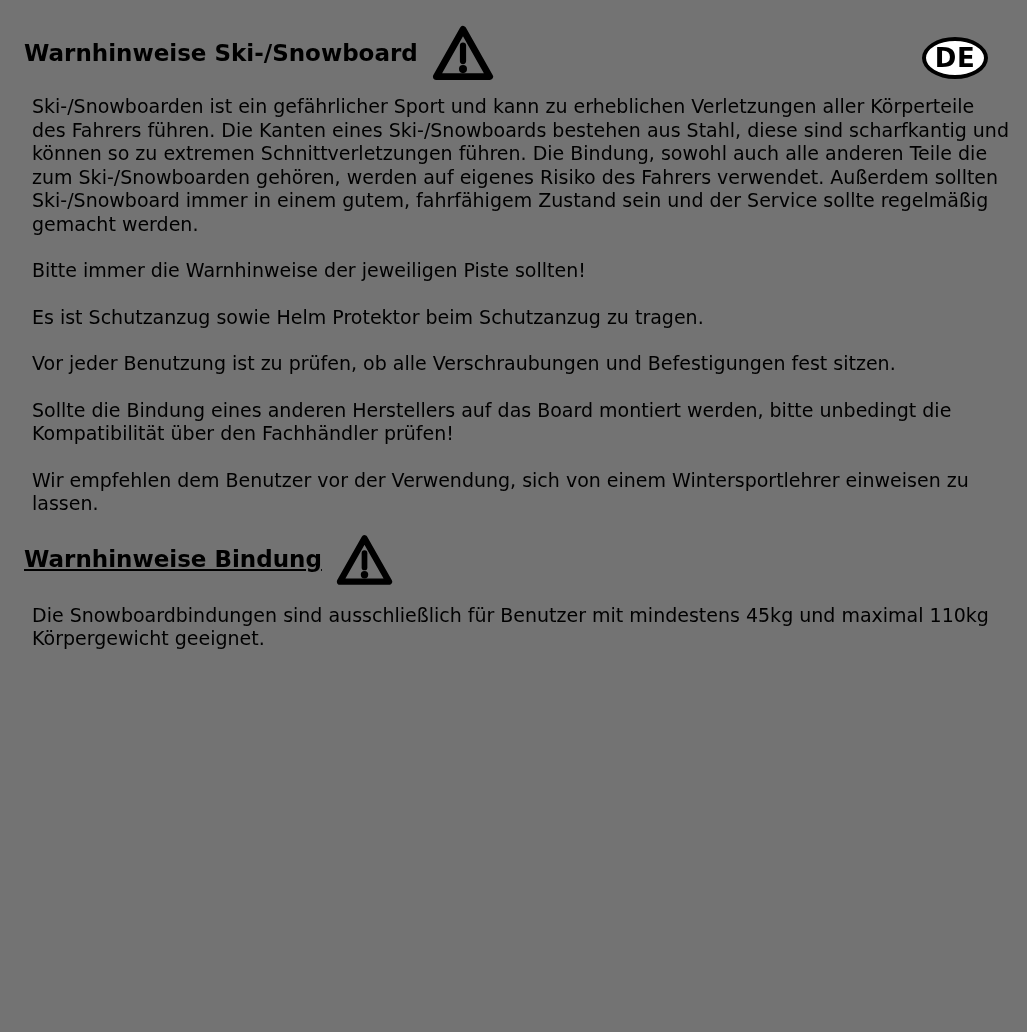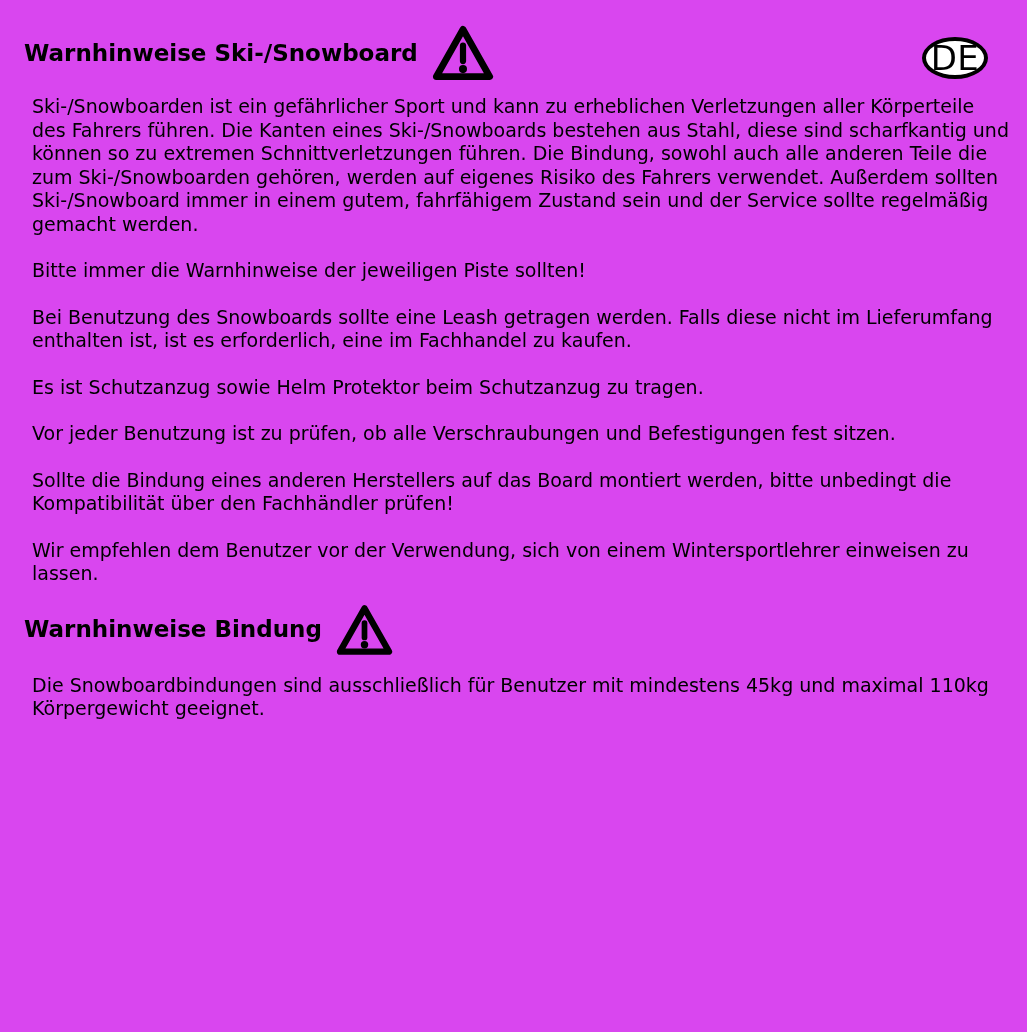--- a/index.html
+++ b/index.html
@@ -13,32 +13,33 @@
     overflow: hidden;
     color: #000000;
     font-family: "DejaVu Sans", sans-serif;
   }
   .page {
     position: relative;
     box-sizing: border-box;
     width: 1027px;
     height: 1032px;
     padding: 23px 24px 0 24px;
-    background: #d946ef;
+    background: #737373;
   }
   .header-row {
     display: flex;
     align-items: center;
     gap: 14px;
     height: 60px;
     margin: 0 0 12px 0;
   }
   .header-row.second {
     margin: -8px 0 15px 0;
     height: 58px;
+    text-decoration: underline;
   }
   h1.section-title {
     margin: 0;
     font-family: "DejaVu Sans", sans-serif;
     font-weight: bold;
     font-size: 23px;
     line-height: 27px;
     white-space: pre;
     color: #000000;
   }
@@ -53,22 +54,22 @@
     top: 37px;
     right: 39px;
     box-sizing: border-box;
     width: 66px;
     height: 42px;
     border: 4px solid #000000;
     border-radius: 50%;
     display: flex;
     align-items: center;
     justify-content: center;
-    font-weight: normal;
-    font-size: 34px;
+    font-weight: bold;
+    font-size: 26px;
     letter-spacing: 0.5px;
     background: #ffffff;
     color: #000000;
   }
   p.para {
     margin: 0 0 23px 8px;
     font-size: 19px;
     line-height: 23.5px;
     white-space: pre;
     color: #000000;
@@ -90,22 +91,20 @@
 
   <div class="lang-badge">DE</div>
 
   <p class="para">Ski-/Snowboarden ist ein gefährlicher Sport und kann zu erheblichen Verletzungen aller Körperteile
 des Fahrers führen. Die Kanten eines Ski-/Snowboards bestehen aus Stahl, diese sind scharfkantig und
 können so zu extremen Schnittverletzungen führen. Die Bindung, sowohl auch alle anderen Teile die
 zum Ski-/Snowboarden gehören, werden auf eigenes Risiko des Fahrers verwendet. Außerdem sollten
 Ski-/Snowboard immer in einem gutem, fahrfähigem Zustand sein und der Service sollte regelmäßig
 gemacht werden.</p>
   <p class="para">Bitte immer die Warnhinweise der jeweiligen Piste sollten!</p>
-  <p class="para">Bei Benutzung des Snowboards sollte eine Leash getragen werden. Falls diese nicht im Lieferumfang
-enthalten ist, ist es erforderlich, eine im Fachhandel zu kaufen.</p>
   <p class="para">Es ist Schutzanzug sowie Helm Protektor beim Schutzanzug zu tragen.</p>
   <p class="para">Vor jeder Benutzung ist zu prüfen, ob alle Verschraubungen und Befestigungen fest sitzen.</p>
   <p class="para">Sollte die Bindung eines anderen Herstellers auf das Board montiert werden, bitte unbedingt die
 Kompatibilität über den Fachhändler prüfen!</p>
   <p class="para">Wir empfehlen dem Benutzer vor der Verwendung, sich von einem Wintersportlehrer einweisen zu
 lassen.</p>
 
   <div class="header-row second">
     <h1 class="section-title">Warnhinweise Bindung</h1>
     <svg class="warning-triangle small" viewBox="0 0 100 94" aria-hidden="true">

